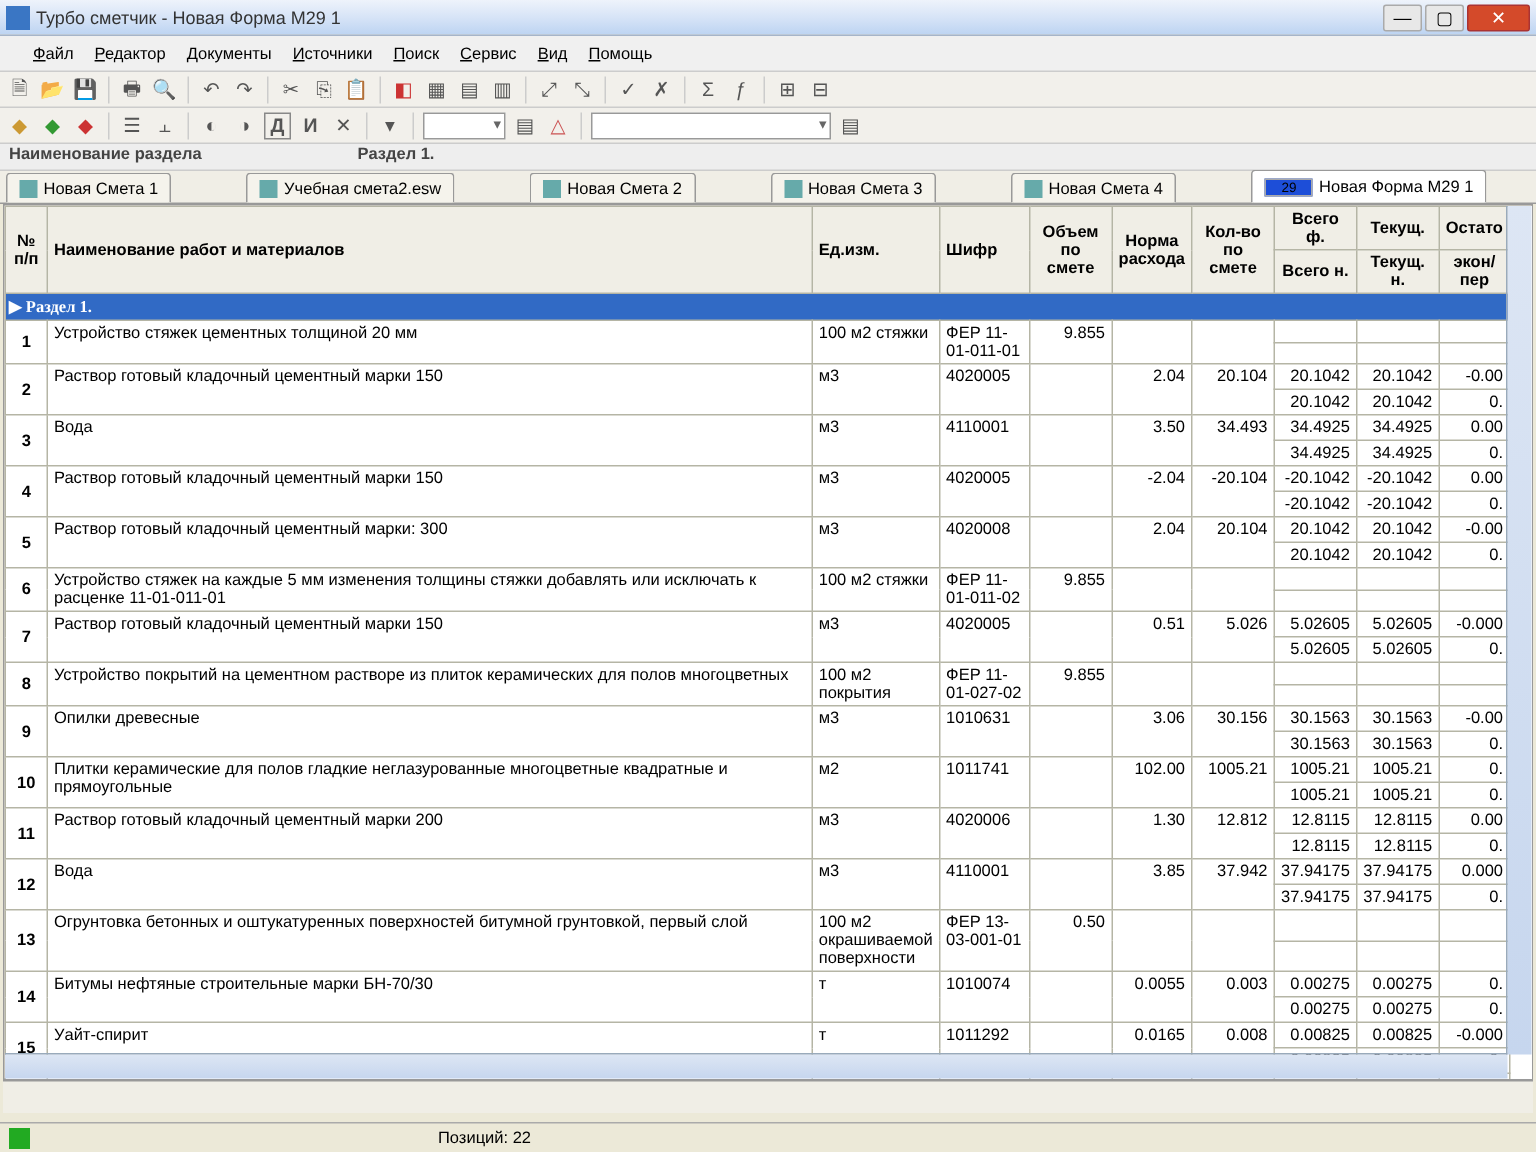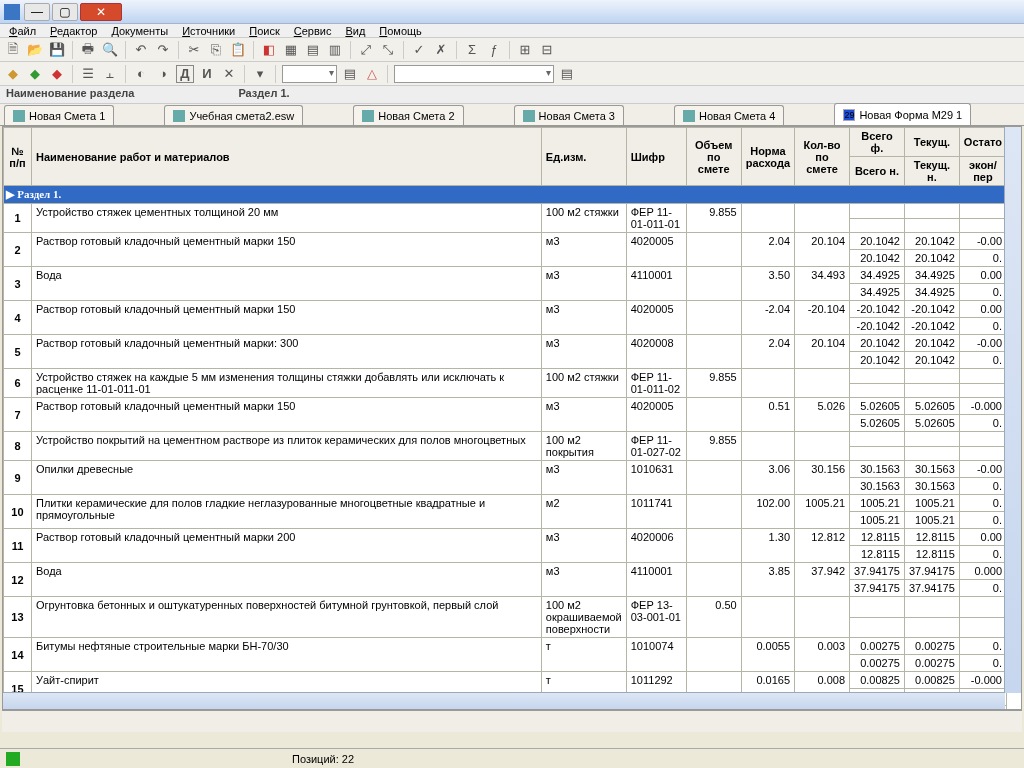--- a/index.html
+++ b/index.html
@@ -5,37 +5,37 @@
 * { margin: 0; padding: 0; box-sizing: border-box; }
 body { font-family: Tahoma, sans-serif; font-size: 11px; background: #ece9d8; width: 1024px; height: 768px; overflow: hidden; }
 
 .titlebar { height: 24px; background: linear-gradient(to bottom, #eef3fb, #d7e4f7, #bdd4f2); display: flex; align-items: center; padding: 0 4px; border-bottom: 1px solid #a5b4c9; }
 .titlebar .appicon { width: 16px; height: 16px; margin-right: 4px; }
 .titlebar .title { flex: 1; color: #333; font-size: 12px; }
 .titlebar .wincontrols { display: flex; gap: 2px; }
 .wincontrols .btn { width: 26px; height: 18px; border: 1px solid #aaa; background: #e8e8e8; display: flex; align-items: center; justify-content: center; font-size: 12px; border-radius: 2px; }
 .wincontrols .close { background: #d44a2a; color: #fff; border-color: #a33; width: 42px; }
 
-.menubar { height: 14px; background: #f0f0f0; display: flex; align-items: center; padding: 0 3px; border-bottom: 1px solid #ccc; gap: 2px; }
+.menubar { height: 24px; background: #f0f0f0; display: flex; align-items: center; padding: 0 16px; border-bottom: 1px solid #ccc; gap: 2px; }
 .menubar span { padding: 2px 6px; cursor: default; }
 .menubar span:first-letter { text-decoration: underline; }
 
 .toolbar { height: 24px; background: #f2f0eb; border-bottom: 1px solid #ccc; display: flex; align-items: center; padding: 0 4px; gap: 4px; }
 .toolbar .tb { width: 18px; height: 18px; display: inline-flex; align-items: center; justify-content: center; color: #555; font-size: 13px; }
 .toolbar .sep { width: 1px; height: 18px; background: #ccc; margin: 0 2px; }
 .toolbar .combo { height: 18px; border: 1px solid #999; background: #fff; min-width: 50px; padding: 0 14px 0 4px; font-size: 11px; position: relative; }
 .toolbar .combo::after { content:'▾'; position: absolute; right: 2px; top: 1px; font-size: 10px; color: #666;}
 
 .crumb { height: 18px; background: #eee; padding: 1px 6px; display: flex; gap: 104px; font-size: 11px; color: #444; border-bottom: 1px solid #ccc; font-weight: bold;}
 
 .tabstrip { height: 22px; background: #f0eee6; display: flex; align-items: flex-end; border-bottom: 1px solid #999; padding-left: 4px; gap: 48px; }
 .tab { display: flex; align-items: center; gap: 4px; padding: 2px 8px; border: 1px solid #999; border-bottom: none; background: #f5f3ec; margin-right: 2px; font-size: 11px; height: 20px; border-radius: 3px 3px 0 0;}
 .tab.active { background: #fff; font-weight: normal; height: 22px; }
 .tab .ico { width: 12px; height: 12px; background: #6aa; display: inline-block; }
-.tab .num { background: #1d4ed8; border: 1px solid #aaa; padding: 0 0; font-size: 9px;}
+.tab .num { background: #1d4ed8; border: 1px solid #aaa; padding: 0 10px; font-size: 9px;}
 
 .gridwrap { height: 584px; overflow: auto; background: #fff; border: 1px solid #999; margin: 0 2px; position: relative;}
 .gridwrap::after { content:''; position:absolute; top:0; right:0; bottom:16px; width:16px; background:linear-gradient(#dde6f4,#c6d6ee); border-left:1px solid #9ab; }
 .gridwrap::before { content:''; position:absolute; left:0; right:16px; bottom:0; height:16px; background:linear-gradient(#dde6f4,#c6d6ee); border-top:1px solid #9ab; }
 
 table.grid { border-collapse: collapse; width: 1004px; }
 table.grid th { background: #f0eee6; border: 1px solid #b5b5a5; padding: 2px 4px; font-weight: bold; font-size: 11px; text-align: center; }
 table.grid td { border: 1px solid #b5b5a5; padding: 2px 4px; font-size: 11px; vertical-align: top; }
 table.grid td.num { text-align: center; font-weight: bold; vertical-align: middle; }
 table.grid td.right { text-align: right; }
@@ -46,20 +46,21 @@
 
 .status { position: absolute; bottom: 0; left: 0; right: 0; height: 20px; background: #ece9d8; border-top: 1px solid #aaa; display: flex; align-items: center; padding: 0 6px; font-size: 11px; justify-content: space-between;}
 .status .left { display: flex; gap: 6px; align-items: center;}
 .status .pg { width: 14px; height: 14px; background: #2a2; }
 </style>
 </head>
 <body>
 
 <div class="titlebar">
   <span class="appicon" style="background:#3a76c4;"></span>
+  <span class="title">Турбо сметчик - Новая Форма М29 1</span>
   <div class="wincontrols">
     <div class="btn">—</div>
     <div class="btn">▢</div>
     <div class="btn close">✕</div>
   </div>
 </div>
 
 <div class="menubar">
   <span>Файл</span>
   <span>Редактор</span>

